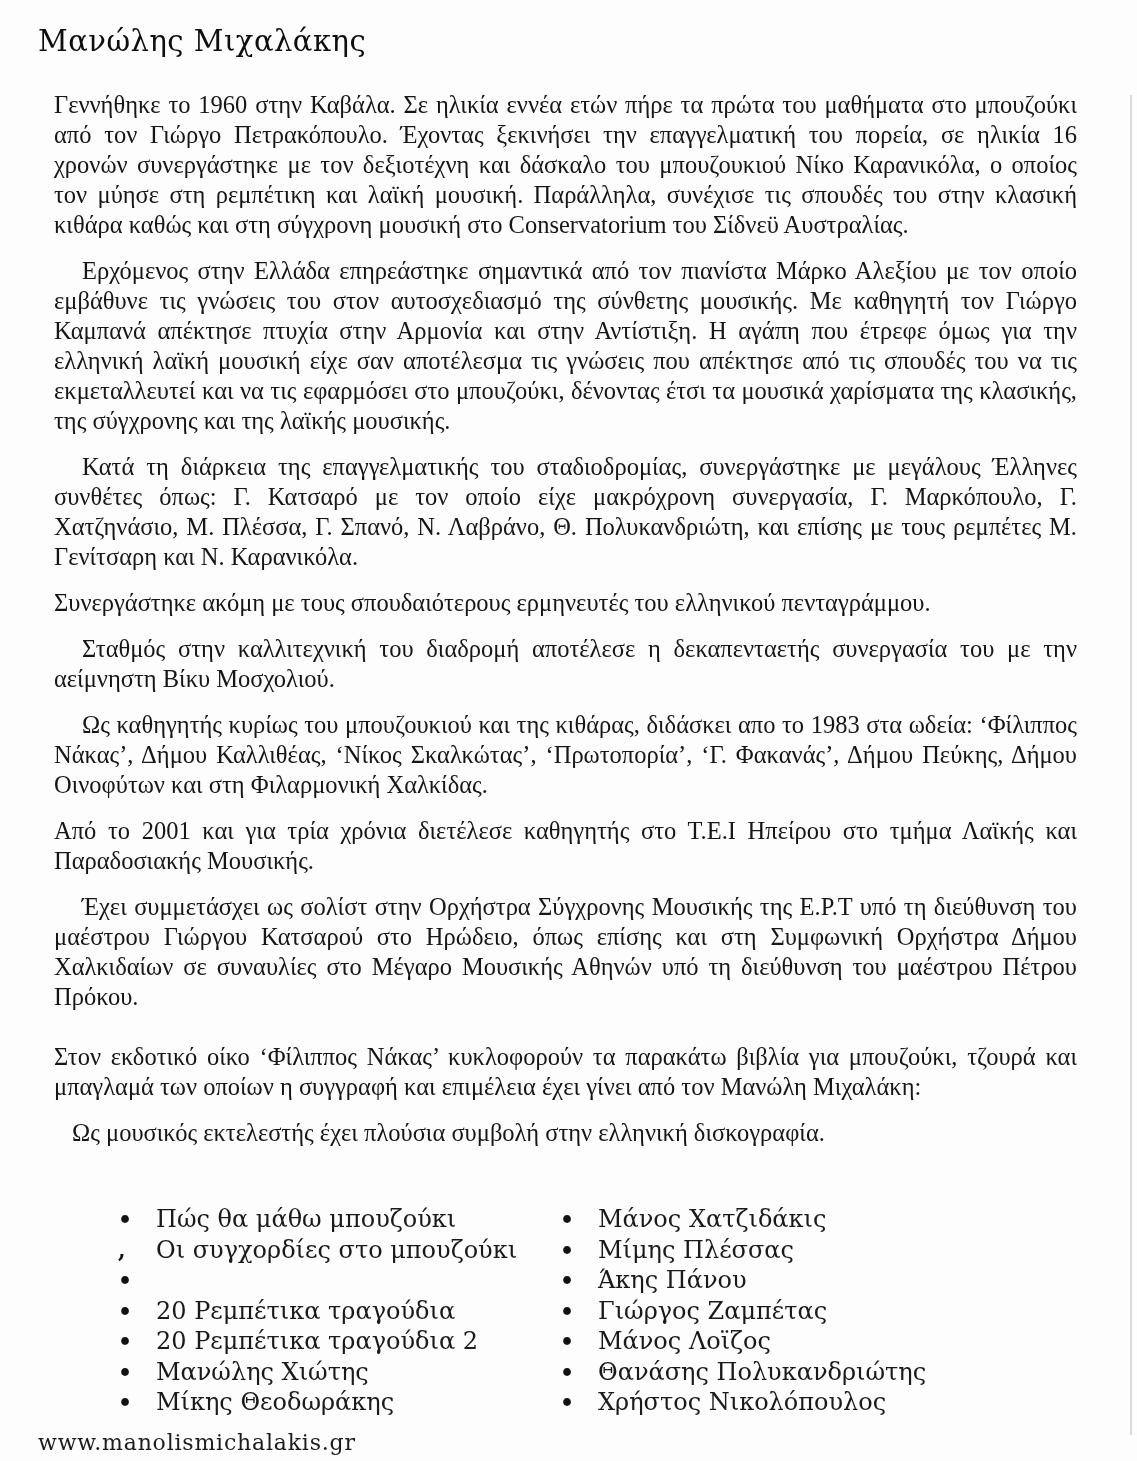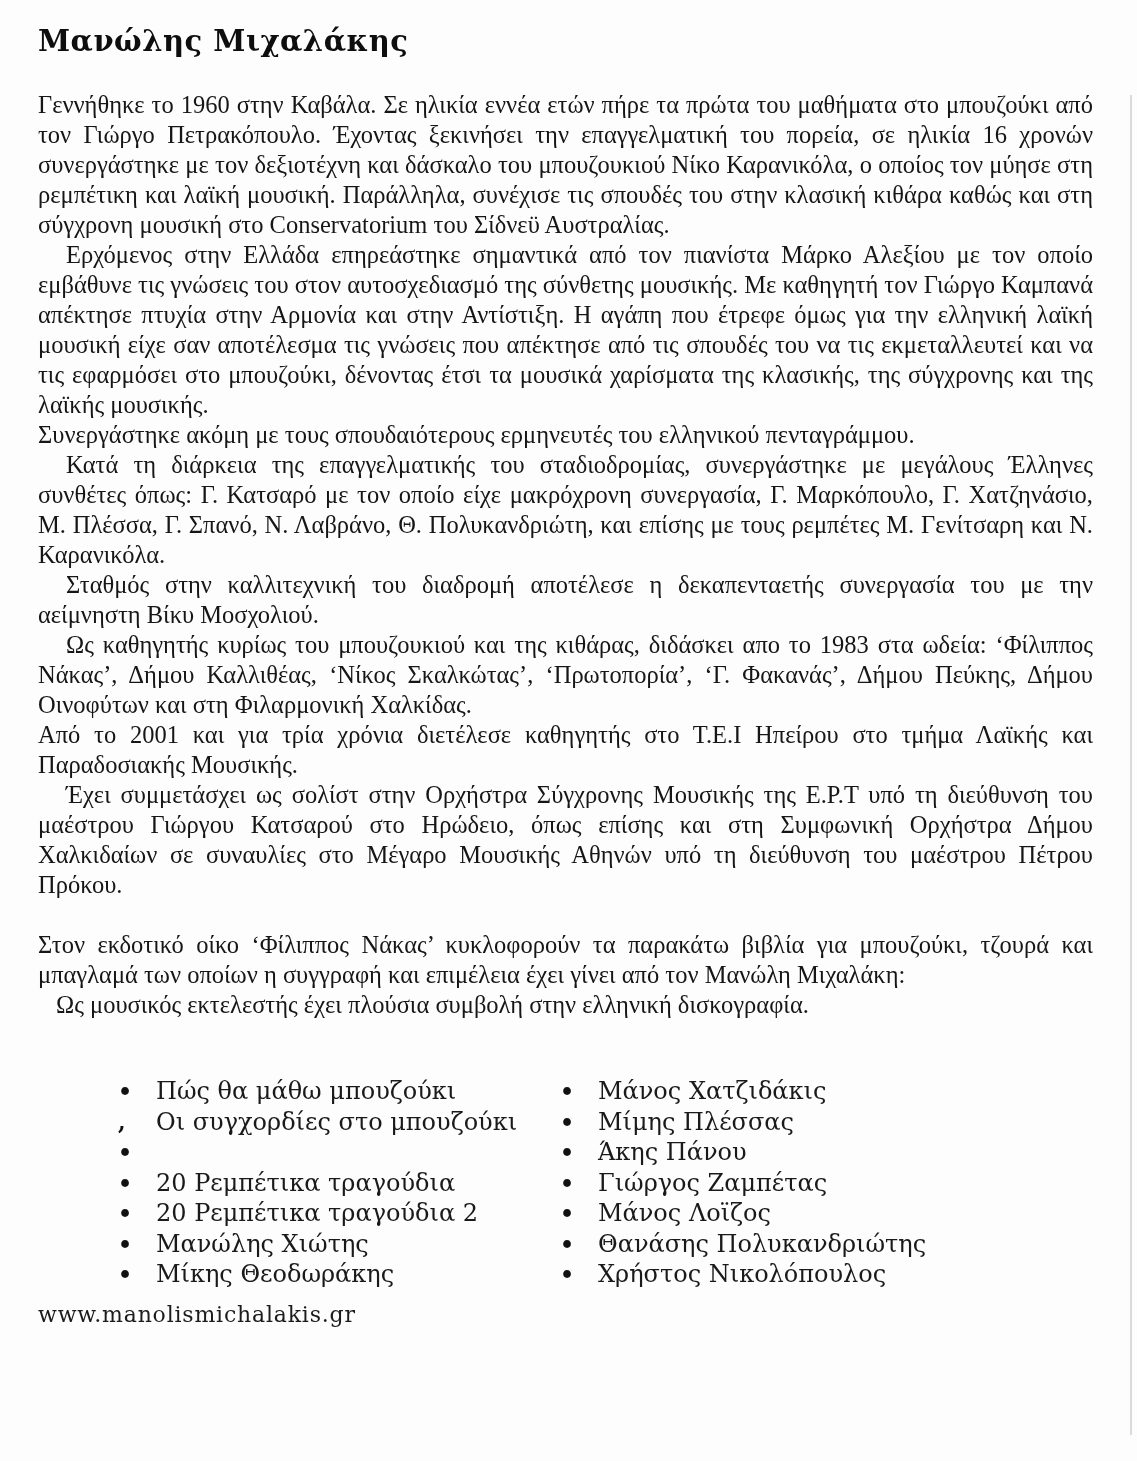--- a/index.html
+++ b/index.html
@@ -18,30 +18,30 @@
   }
   .page {
     position: relative;
     padding: 24px 44px 0 38px;
     box-sizing: border-box;
     width: 1137px;
   }
   .doc-title {
     font-family: "DejaVu Serif", "Liberation Serif", serif;
     font-size: 29px;
-    font-weight: bold;
+    font-weight: normal;
     letter-spacing: 0.5px;
     margin: 0 0 32px 0;
     color: #0e0e0e;
   }
   p.body {
     font-size: 24.5px;
     line-height: 30px;
     text-align: justify;
-    margin: 0;
+    margin: 16px;
     color: #161616;
   }
   p.indent { text-indent: 28px; }
   p.indent-sm { text-indent: 18px; }
   p.books-intro { margin-top: 30px; }
   .books {
     display: flex;
     margin: 56px 0 0 80px;
   }
   .book-col {
@@ -92,22 +92,22 @@
 </head>
 <body>
 
 <div class="page">
 
   <h1 class="doc-title">Μανώλης Μιχαλάκης</h1>
 
   <div>
     <p class="body">Γεννήθηκε το 1960 στην Καβάλα. Σε ηλικία εννέα ετών πήρε τα πρώτα του μαθήματα στο μπουζούκι από τον Γιώργο Πετρακόπουλο. Έχοντας ξεκινήσει την επαγγελματική του πορεία, σε ηλικία 16 χρονών συνεργάστηκε με τον δεξιοτέχνη και δάσκαλο του μπουζουκιού Νίκο Καρανικόλα, ο οποίος τον μύησε στη ρεμπέτικη και λαϊκή μουσική. Παράλληλα, συνέχισε τις σπουδές του στην κλασική κιθάρα καθώς και στη σύγχρονη μουσική στο Conservatorium του Σίδνεϋ Αυστραλίας.</p>
     <p class="body indent">Ερχόμενος στην Ελλάδα επηρεάστηκε σημαντικά από τον πιανίστα Μάρκο Αλεξίου με τον οποίο εμβάθυνε τις γνώσεις του στον αυτοσχεδιασμό της σύνθετης μουσικής. Με καθηγητή τον Γιώργο Καμπανά απέκτησε πτυχία στην Αρμονία και στην Αντίστιξη. Η αγάπη που έτρεφε όμως για την ελληνική λαϊκή μουσική είχε σαν αποτέλεσμα τις γνώσεις που απέκτησε από τις σπουδές του να τις εκμεταλλευτεί και να τις εφαρμόσει στο μπουζούκι, δένοντας έτσι τα μουσικά χαρίσματα της κλασικής, της σύγχρονης και της λαϊκής μουσικής.</p>
+    <p class="body indent">Κατά τη διάρκεια της επαγγελματικής του σταδιοδρομίας, συνεργάστηκε με μεγάλους Έλληνες συνθέτες όπως: Γ. Κατσαρό με τον οποίο είχε μακρόχρονη συνεργασία, Γ. Μαρκόπουλο, Γ. Χατζηνάσιο, Μ. Πλέσσα, Γ. Σπανό, Ν. Λαβράνο, Θ. Πολυκανδριώτη, και επίσης με τους ρεμπέτες Μ. Γενίτσαρη και Ν. Καρανικόλα.</p>
     <p class="body">Συνεργάστηκε ακόμη με τους σπουδαιότερους ερμηνευτές του ελληνικού πενταγράμμου.</p>
-    <p class="body indent">Κατά τη διάρκεια της επαγγελματικής του σταδιοδρομίας, συνεργάστηκε με μεγάλους Έλληνες συνθέτες όπως: Γ. Κατσαρό με τον οποίο είχε μακρόχρονη συνεργασία, Γ. Μαρκόπουλο, Γ. Χατζηνάσιο, Μ. Πλέσσα, Γ. Σπανό, Ν. Λαβράνο, Θ. Πολυκανδριώτη, και επίσης με τους ρεμπέτες Μ. Γενίτσαρη και Ν. Καρανικόλα.</p>
     <p class="body indent">Σταθμός στην καλλιτεχνική του διαδρομή αποτέλεσε η δεκαπενταετής συνεργασία του με την αείμνηστη Βίκυ Μοσχολιού.</p>
     <p class="body indent">Ως καθηγητής κυρίως του μπουζουκιού και της κιθάρας, διδάσκει απο το 1983 στα ωδεία: ‘Φίλιππος Νάκας’, Δήμου Καλλιθέας, ‘Νίκος Σκαλκώτας’, ‘Πρωτοπορία’, ‘Γ. Φακανάς’, Δήμου Πεύκης, Δήμου Οινοφύτων και στη Φιλαρμονική Χαλκίδας.</p>
     <p class="body">Από το 2001 και για τρία χρόνια διετέλεσε καθηγητής στο Τ.Ε.Ι Ηπείρου στο τμήμα Λαϊκής και Παραδοσιακής Μουσικής.</p>
     <p class="body indent">Έχει συμμετάσχει ως σολίστ στην Ορχήστρα Σύγχρονης Μουσικής της Ε.Ρ.Τ υπό τη διεύθυνση του μαέστρου Γιώργου Κατσαρού στο Ηρώδειο, όπως επίσης και στη Συμφωνική Ορχήστρα Δήμου Χαλκιδαίων σε συναυλίες στο Μέγαρο Μουσικής Αθηνών υπό τη διεύθυνση του μαέστρου Πέτρου Πρόκου.</p>
     <p class="body books-intro">Στον εκδοτικό οίκο ‘Φίλιππος Νάκας’ κυκλοφορούν τα παρακάτω βιβλία για μπουζούκι, τζουρά και μπαγλαμά των οποίων η συγγραφή και επιμέλεια έχει γίνει από τον Μανώλη Μιχαλάκη:</p>
     <p class="body indent-sm">Ως μουσικός εκτελεστής έχει πλούσια συμβολή στην ελληνική δισκογραφία.</p>
   </div>
 
   <div class="books">
     <ul class="book-col left">

